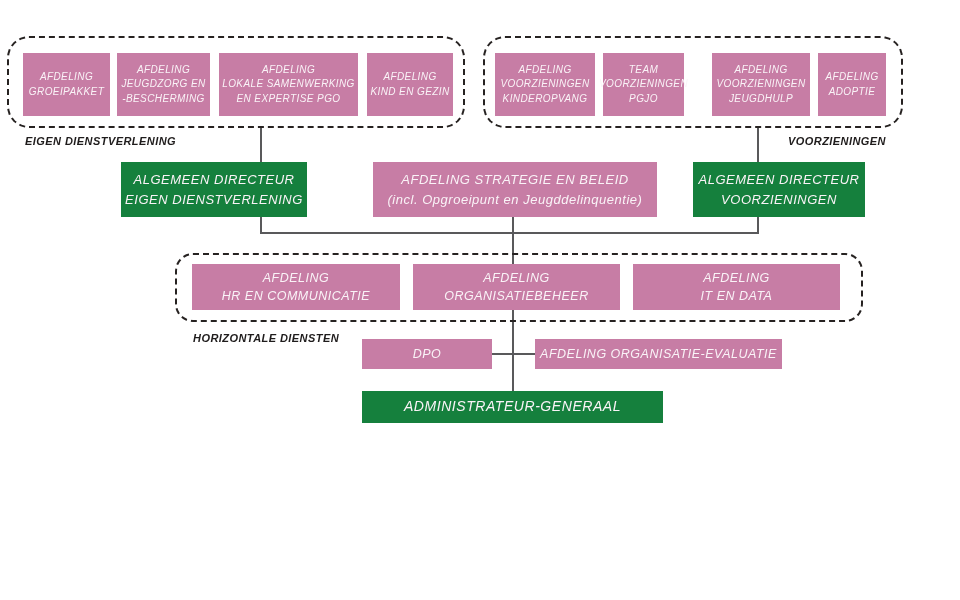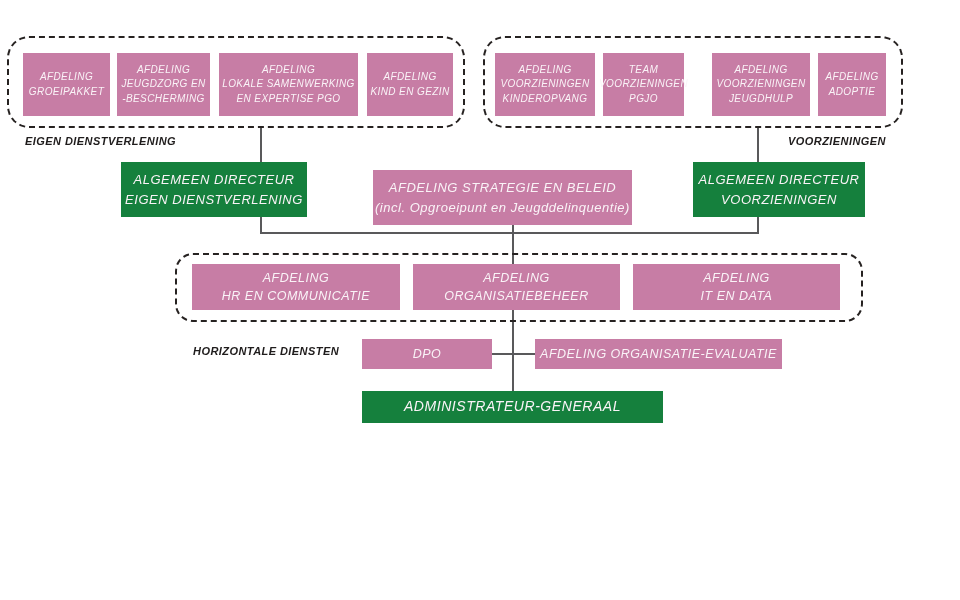--- a/index.html
+++ b/index.html
@@ -62,32 +62,32 @@
 PGJO</div>
   <div class="box pink sm" style="left:712px;top:53px;width:98px;height:63px;">AFDELING
 VOORZIENINGEN
 JEUGDHULP</div>
   <div class="box pink sm" style="left:818px;top:53px;width:68px;height:63px;">AFDELING
 ADOPTIE</div>
   <div class="section-label" style="right:74px;top:135px;">VOORZIENINGEN</div>
 
   <div class="box dark md" style="left:121px;top:162px;width:186px;height:55px;">ALGEMEEN DIRECTEUR
 EIGEN DIENSTVERLENING</div>
-  <div class="box pink md" style="left:373px;top:170px;width:259px;height:55px;">AFDELING STRATEGIE EN BELEID
+  <div class="box pink md" style="left:373px;top:162px;width:284px;height:55px;">AFDELING STRATEGIE EN BELEID
 (incl. Opgroeipunt en Jeugddelinquentie)</div>
   <div class="box dark md" style="left:693px;top:162px;width:172px;height:55px;">ALGEMEEN DIRECTEUR
 VOORZIENINGEN</div>
 
   <div class="dash-group" style="left:175px;top:253px;width:688px;height:69px;border-radius:18px;"></div>
   <div class="box pink md2" style="left:192px;top:264px;width:208px;height:46px;">AFDELING
 HR EN COMMUNICATIE</div>
   <div class="box pink md2" style="left:413px;top:264px;width:207px;height:46px;">AFDELING
 ORGANISATIEBEHEER</div>
   <div class="box pink md2" style="left:633px;top:264px;width:207px;height:46px;">AFDELING
 IT EN DATA</div>
-  <div class="section-label" style="left:193px;top:345px;">HORIZONTALE DIENSTEN</div>
+  <div class="section-label" style="left:193px;top:332px;">HORIZONTALE DIENSTEN</div>
 
   <div class="box pink md2" style="left:362px;top:339px;width:130px;height:30px;">DPO</div>
   <div class="box pink md2" style="left:535px;top:339px;width:247px;height:30px;">AFDELING ORGANISATIE-EVALUATIE</div>
 
   <div class="box dark lg" style="left:362px;top:391px;width:301px;height:32px;">ADMINISTRATEUR-GENERAAL</div>
 
 </div>
 
 </body></html>

